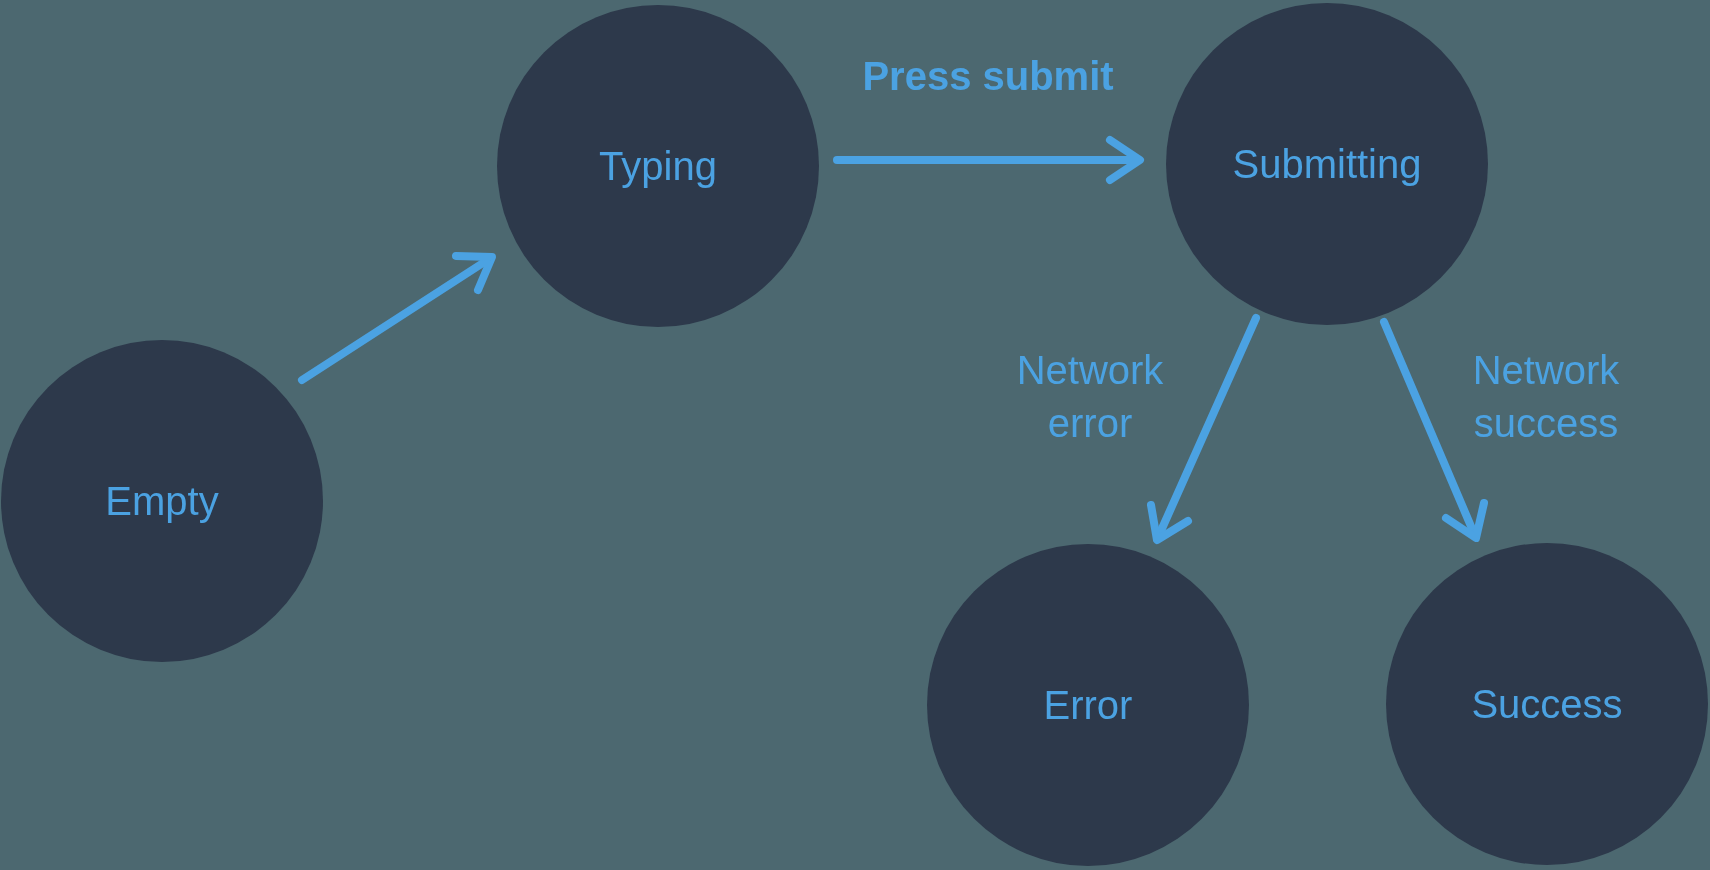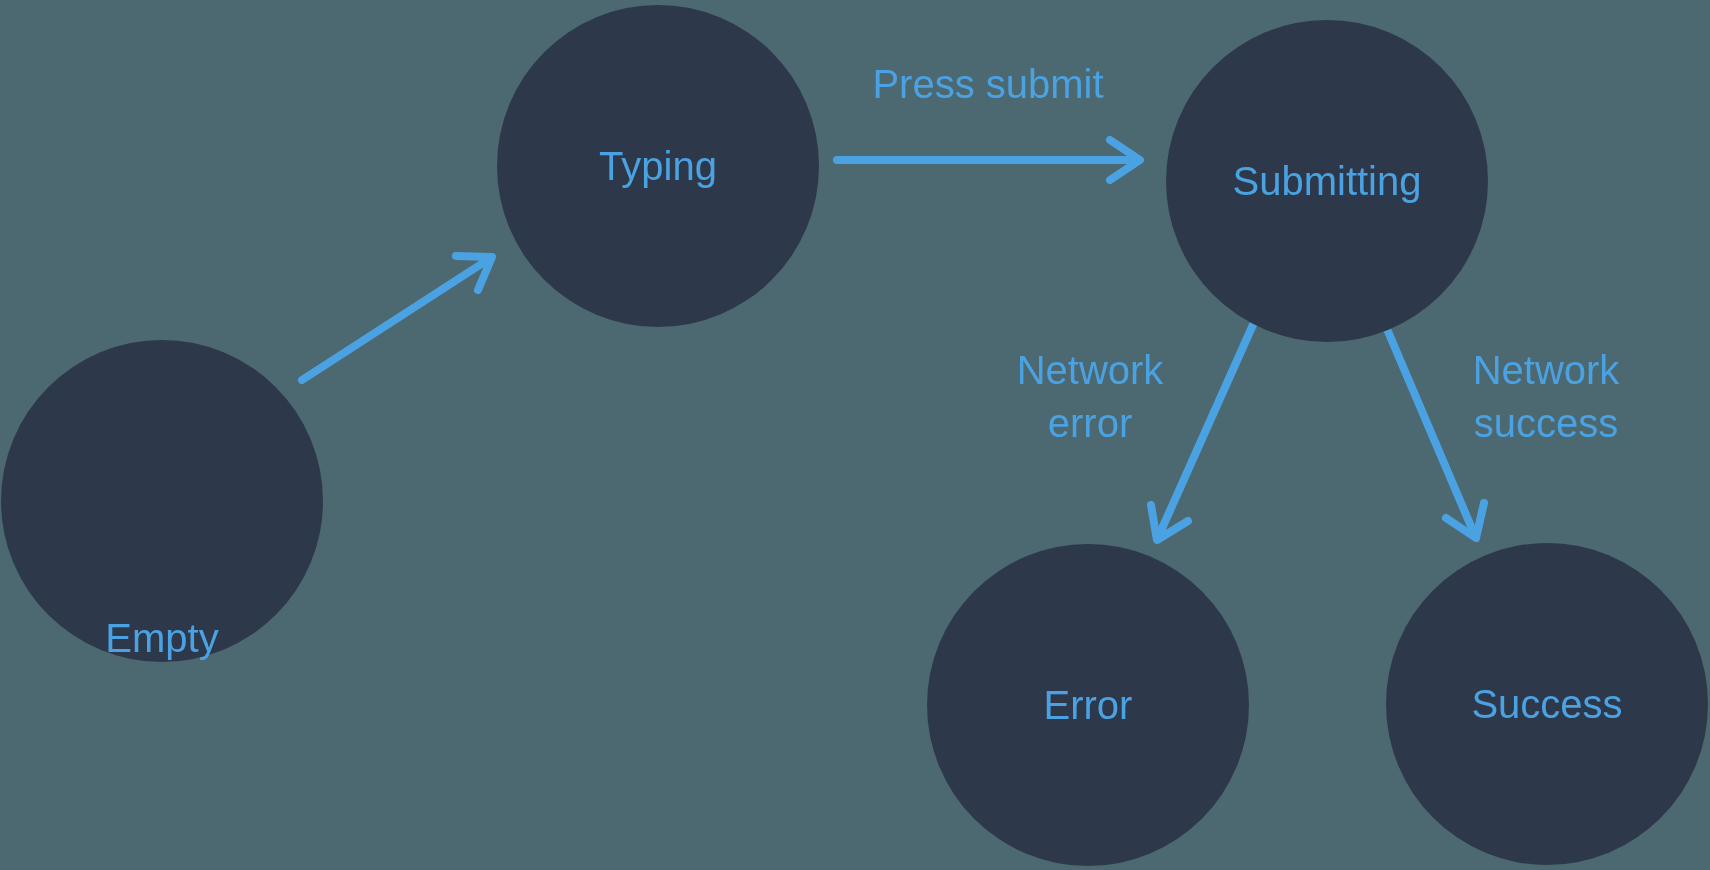--- a/index.html
+++ b/index.html
@@ -74,39 +74,39 @@
     <g>
       <line class="edge-shaft" x1="1256" y1="318" x2="1160" y2="533"></line>
       <polyline class="edge-head" points="1188,521 1157,540 1151,505"></polyline>
     </g>
     <g>
       <line class="edge-shaft" x1="1384" y1="322" x2="1473" y2="531"></line>
       <polyline class="edge-head" points="1484,503 1476,538 1446,518"></polyline>
     </g>
   </svg>
 
-  <div class="node" style="left:1px; top:340px;align-items:flex-end;">
+  <div class="node" style="left:1px; top:340px;">
     <span class="node-label">Empty</span>
   </div>
 
   <div class="node" style="left:497px; top:5px;">
     <span class="node-label">Typing</span>
   </div>
 
-  <div class="node" style="left:1166px; top:20px;align-items:center;">
+  <div class="node" style="left:1166px; top:3px;align-items:center;">
     <span class="node-label">Submitting</span>
   </div>
 
   <div class="node" style="left:927px; top:544px;">
     <span class="node-label">Error</span>
   </div>
 
   <div class="node" style="left:1386px; top:543px;">
     <span class="node-label">Success</span>
   </div>
 
-  <div class="edge-label" style="left:988px; top:84px;">Press submit</div>
+  <div class="edge-label" style="left:988px; top:76px;font-weight:bold;">Press submit</div>
   <div class="edge-label" style="left:1090px; top:397px;">Network
 error</div>
   <div class="edge-label" style="left:1546px; top:397px;">Network
 success</div>
 
 </div>
 
 </body></html>

